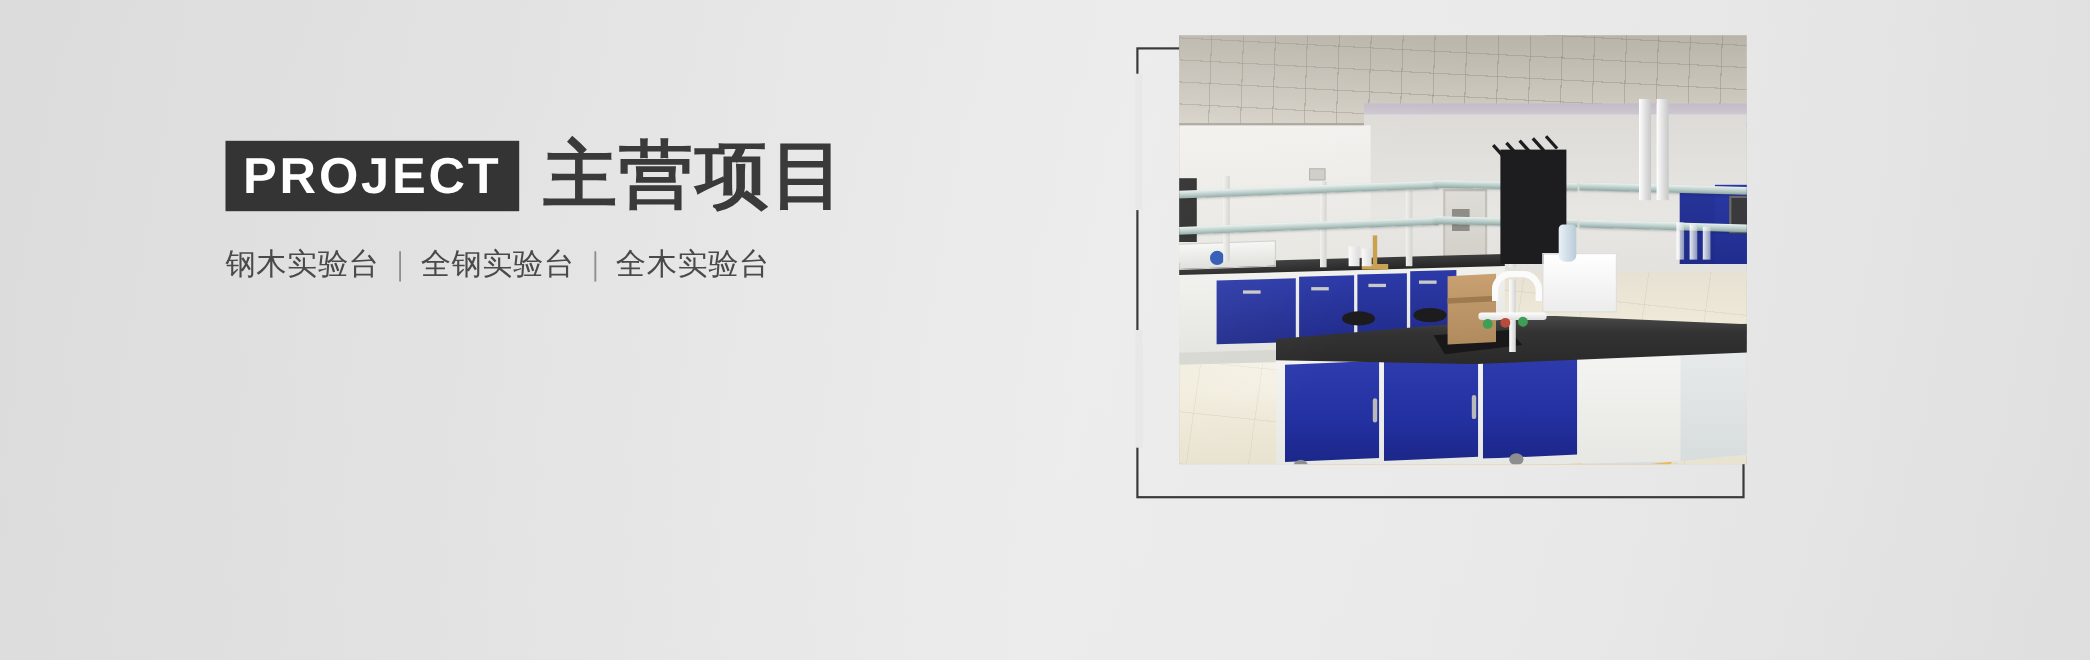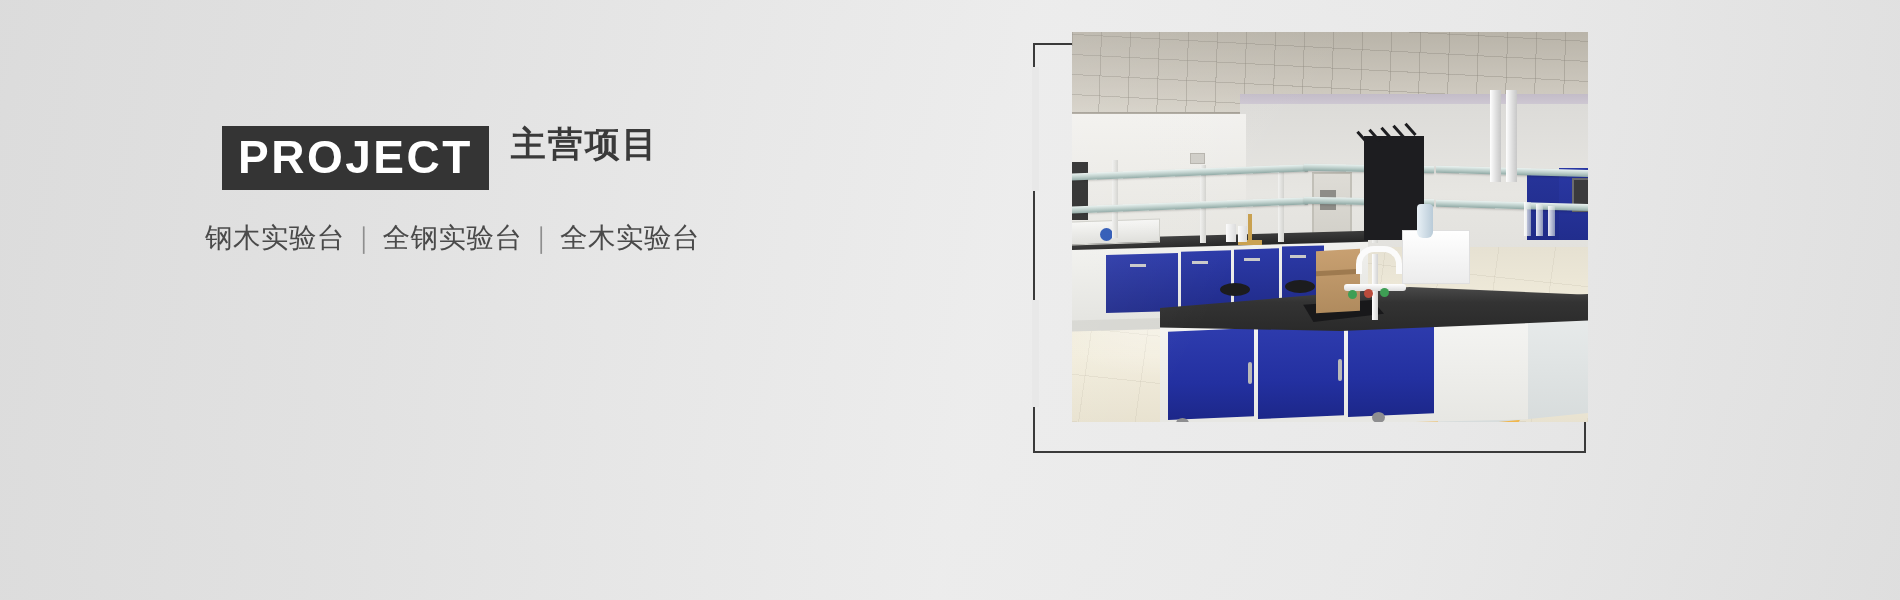--- a/index.html
+++ b/index.html
@@ -19,34 +19,34 @@
     position:absolute; inset:0;
     background:linear-gradient(100deg,#dcdcdc 0%,#e2e2e2 22%,#ededed 52%,#e9e9e9 74%,#dedede 100%);
     opacity:.85;
   }
 
   
   #text-block {
     position:absolute; left:205px; top:126px;
     z-index:3;
   }
-  #title-row { display:flex; align-items:flex-start;margin-left:17px; }
+  #title-row { display:flex; align-items:center; }
   #project-badge {
     background:#343434;
     color:#ffffff;
     font-size:46px;
     font-weight:bold;
     letter-spacing:2.5px;
     padding:8px 16px 10px 16px;
     line-height:1;
     display:inline-block;
   }
   #title-cn {
     color:#3a3a3a;
-    font-size:35px;
+    font-size:67px;
     font-weight:bold;
     letter-spacing:2px;
     margin-left:22px;
     line-height:1;
     white-space:nowrap;
   }
   #category-lines {
     margin-top:27px;
     color:#4a4a4a;
     font-size:27.5px;

